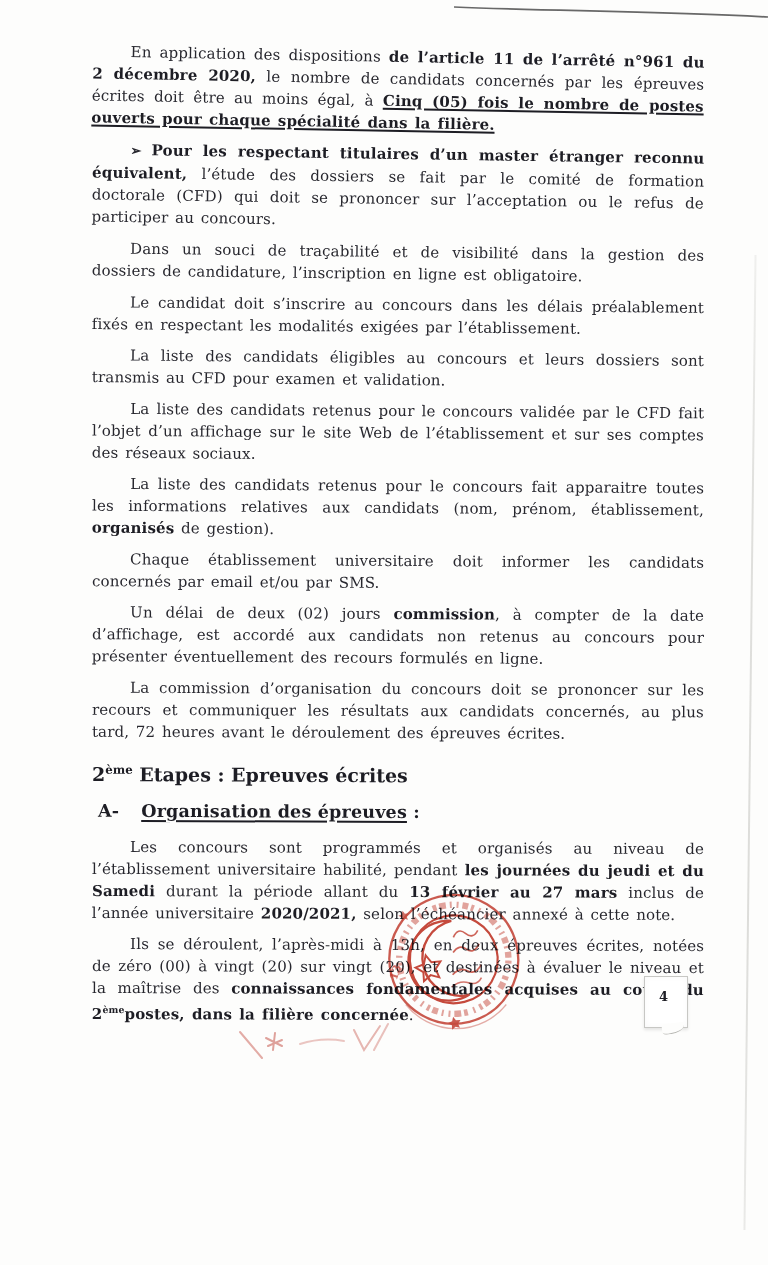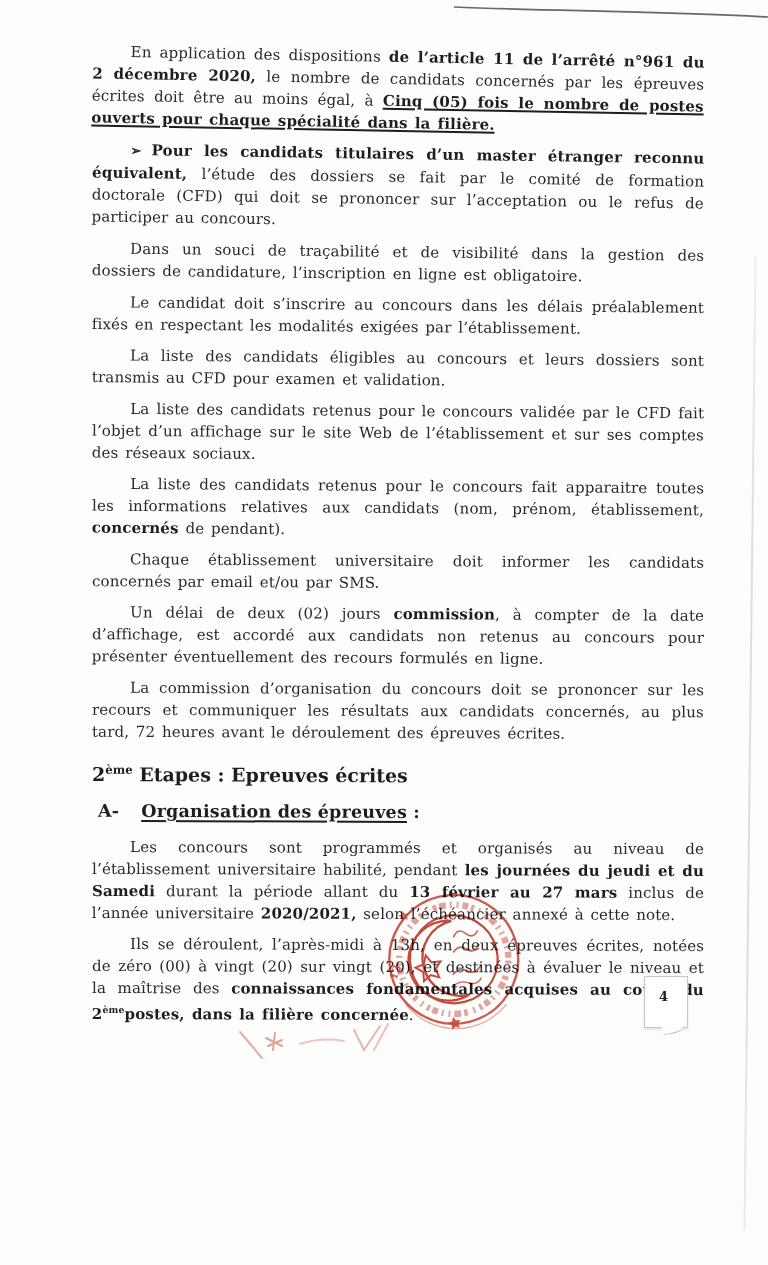--- a/index.html
+++ b/index.html
@@ -86,31 +86,31 @@
   <svg class="scan-line" viewBox="0 0 328 26">
     <path d="M14 7 C 110 11, 220 11, 328 17" stroke="#4d4d4d" stroke-width="1.7" fill="none" opacity=".85"></path>
   </svg>
 
   <div class="edge-line"></div>
 
   <div class="content">
 
     <p class="body sk1"><span>En application des dispositions </span><span class="bold">de l’article 11 de l’arrêté n°961 du 2 décembre 2020,</span><span> le nombre de candidats concernés par les épreuves écrites doit être au moins égal, à </span><span class="bu">Cinq (05) fois le nombre de postes ouverts pour chaque spécialité dans la filière.</span></p>
 
-    <p class="body sk2"><span class="bullet-arrow">➢</span><span class="bold">Pour les candidats titulaires d’un master étranger reconnu équivalent,</span><span> l’étude des dossiers se fait par le comité de formation doctorale (CFD) qui doit se prononcer sur l’acceptation ou le refus de participer au concours.</span></p>
+    <p class="body sk2"><span class="bullet-arrow">➢</span><span class="bold">Pour les respectant titulaires d’un master étranger reconnu équivalent,</span><span> l’étude des dossiers se fait par le comité de formation doctorale (CFD) qui doit se prononcer sur l’acceptation ou le refus de participer au concours.</span></p>
 
     <p class="body sk3"><span>Dans un souci de traçabilité et de visibilité dans la gestion des dossiers de candidature, l’inscription en ligne est obligatoire.</span></p>
 
     <p class="body sk4"><span>Le candidat doit s’inscrire au concours dans les délais préalablement fixés en respectant les modalités exigées par l’établissement.</span></p>
 
     <p class="body sk4"><span>La liste des candidats éligibles au concours et leurs dossiers sont transmis au CFD pour examen et validation.</span></p>
 
     <p class="body sk5"><span>La liste des candidats retenus pour le concours validée par le CFD fait l’objet d’un affichage sur le site Web de l’établissement et sur ses comptes des réseaux sociaux.</span></p>
 
-    <p class="body sk5"><span>La liste des candidats retenus pour le concours fait apparaitre toutes les informations relatives aux candidats (nom, prénom, établissement, </span><span class="bold">concernés</span><span> de pendant).</span></p>
+    <p class="body sk5"><span>La liste des candidats retenus pour le concours fait apparaitre toutes les informations relatives aux candidats (nom, prénom, établissement, </span><span class="bold">organisés</span><span> de gestion).</span></p>
 
     <p class="body sk6"><span>Chaque établissement universitaire doit informer les candidats concernés par email et/ou par SMS.</span></p>
 
     <p class="body sk6"><span>Un délai de deux (02) jours </span><span class="bold">commission</span><span>, à compter de la date d’affichage, est accordé aux candidats non retenus au concours pour présenter éventuellement des recours formulés en ligne.</span></p>
 
     <p class="body sk7"><span>La commission d’organisation du concours doit se prononcer sur les recours et communiquer les résultats aux candidats concernés, au plus tard, 72 heures avant le déroulement des épreuves écrites.</span></p>
 
     <h1 class="step sk7"><span>2</span><sup class="sp">ème</sup><span> Etapes : Epreuves écrites</span></h1>
 
     <h2 class="org sk7"><span>A-</span><span class="ttl">Organisation des épreuves</span><span> :</span></h2>

